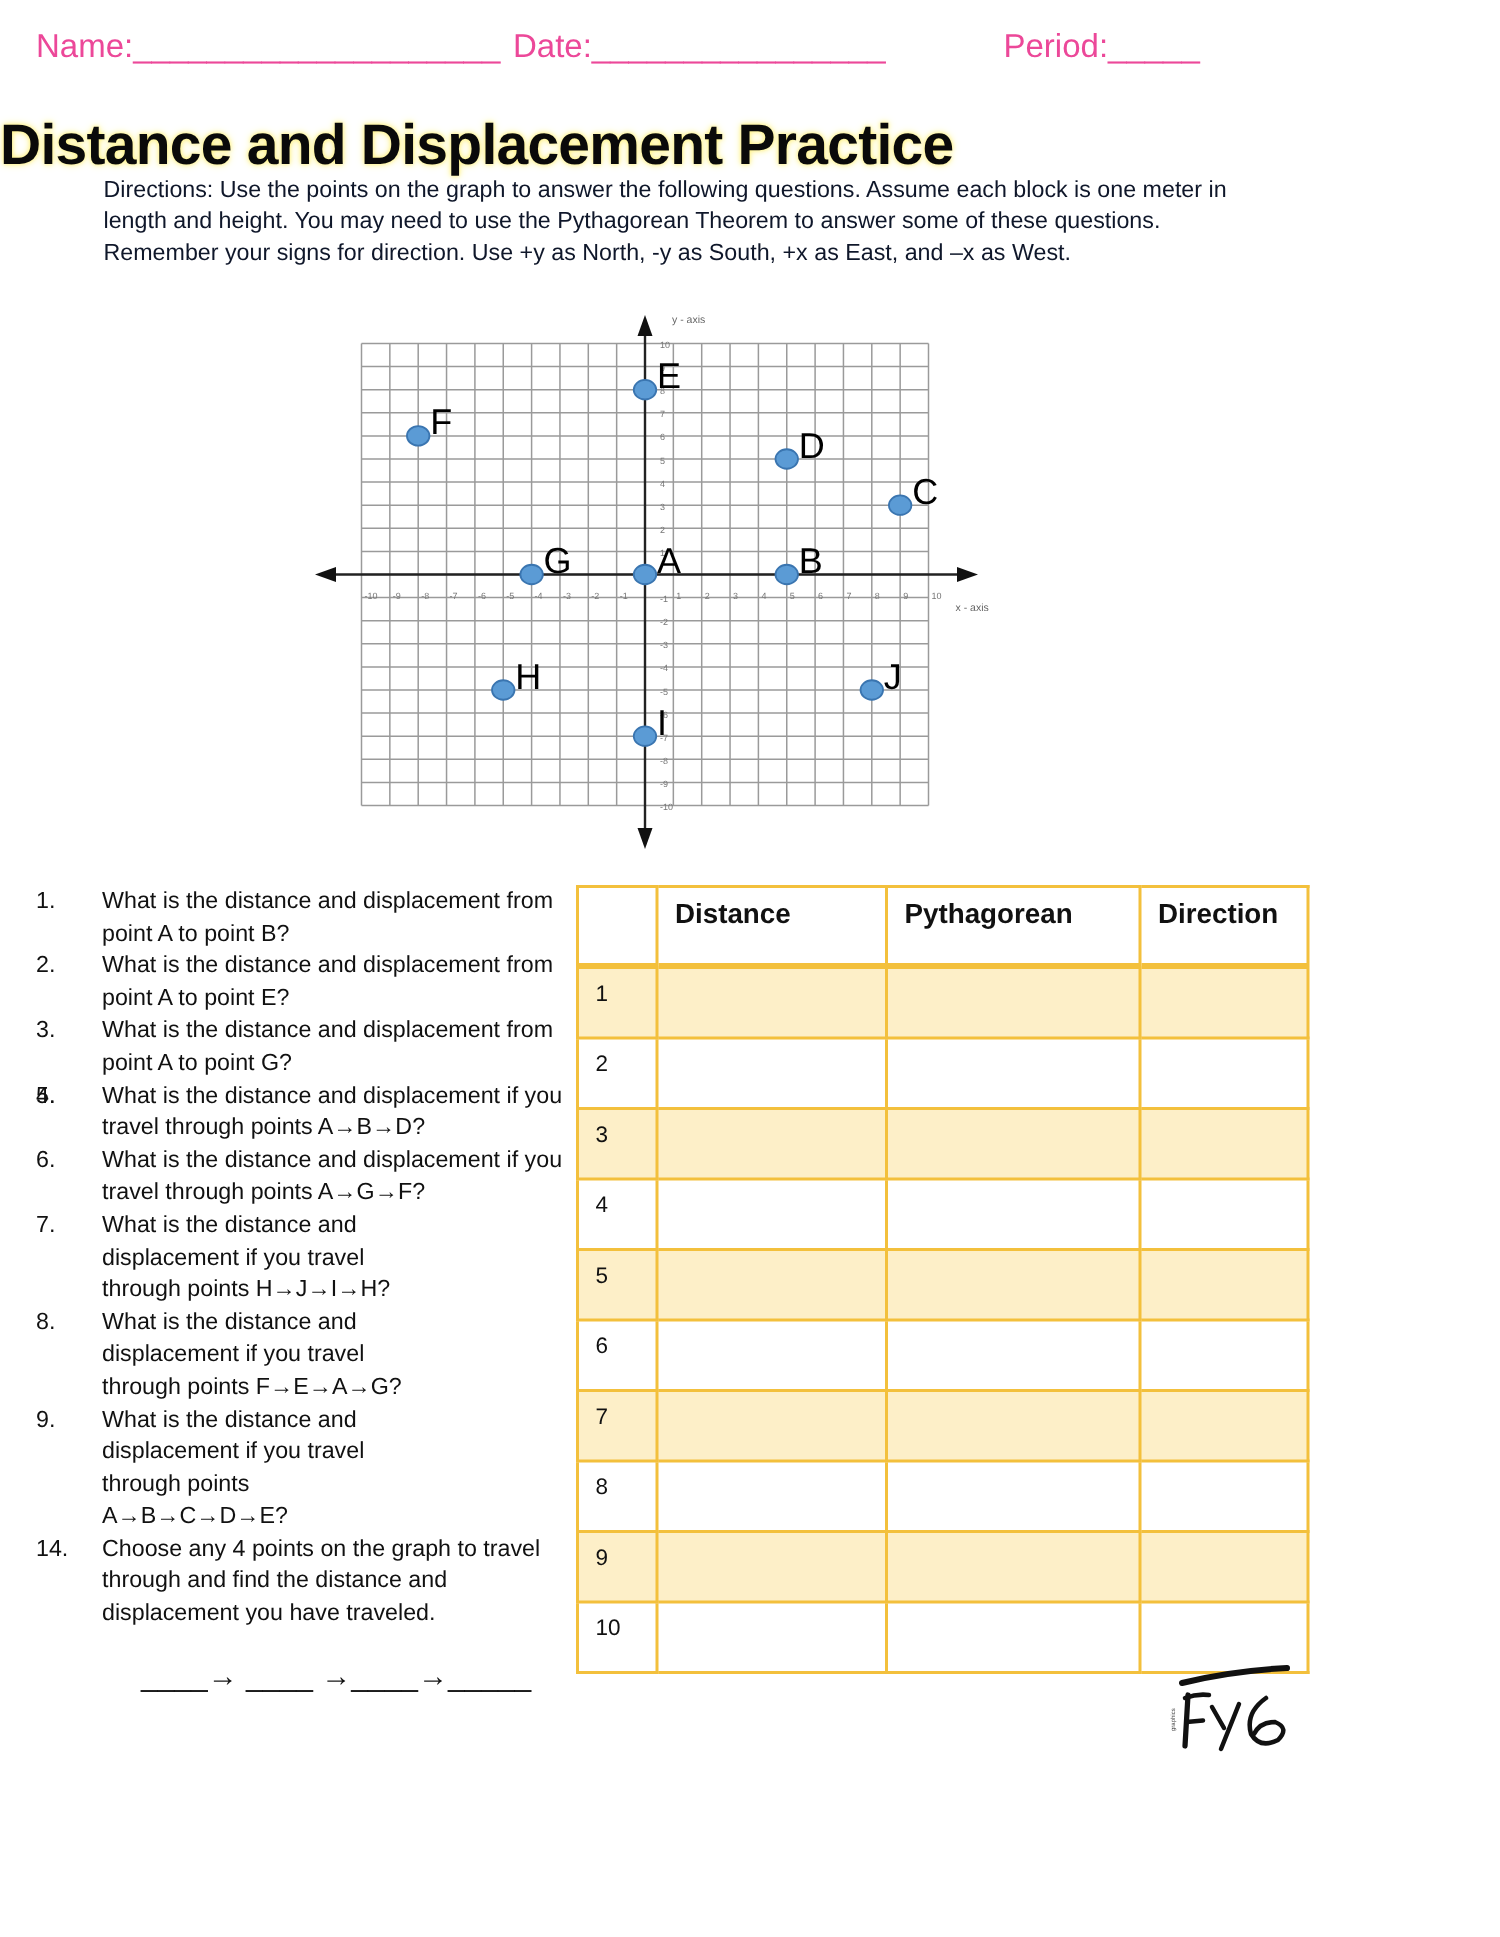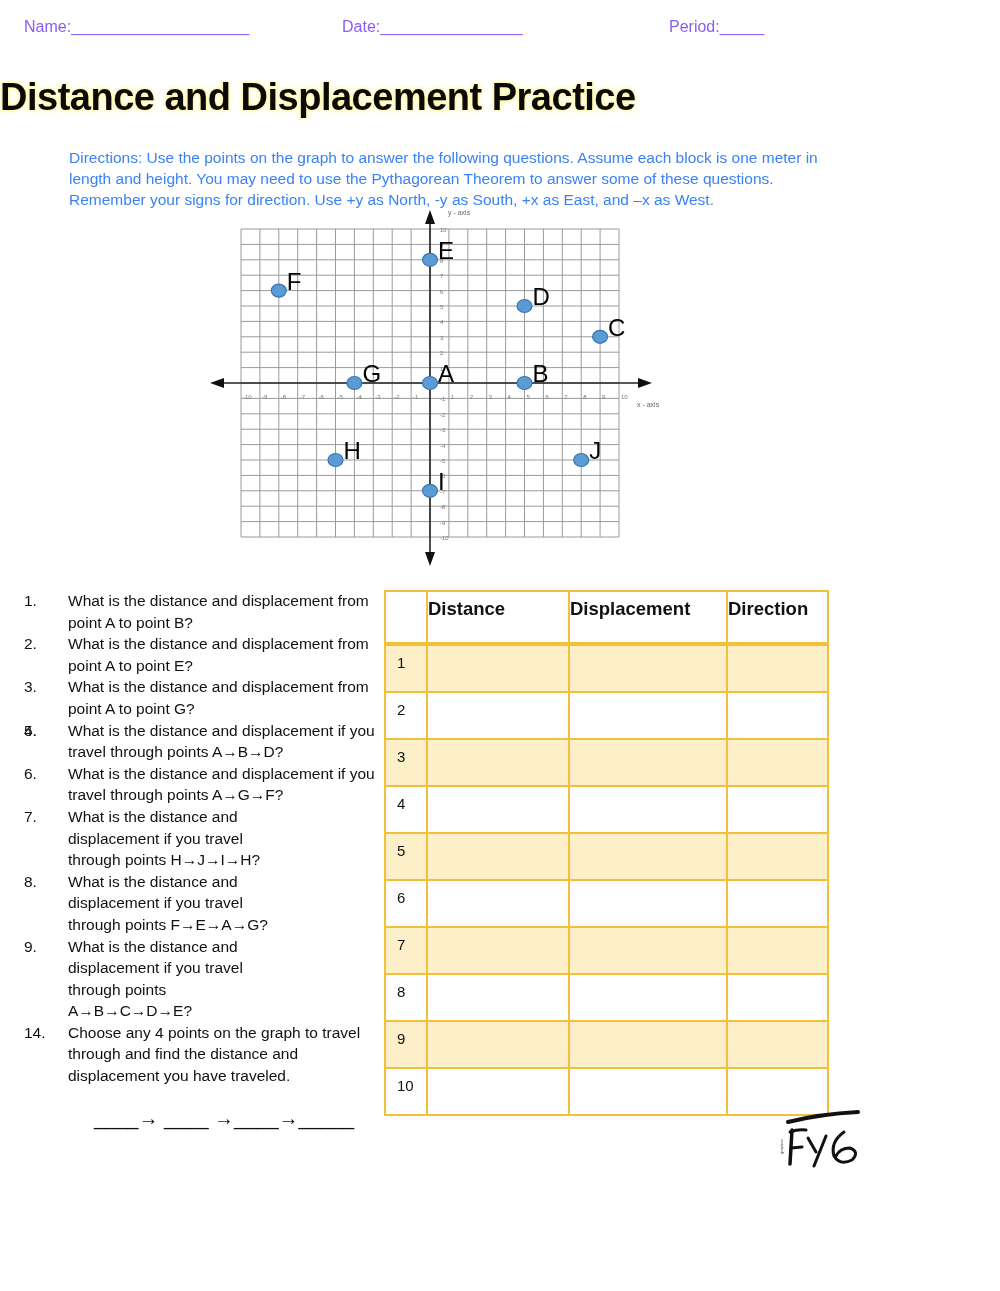--- a/index.html
+++ b/index.html
@@ -1,29 +1,29 @@
 <!DOCTYPE html>
 <html><head>
 <meta charset="utf-8">
 <style>
   html, body { margin: 0; padding: 0; background: #ffffff; }
   body { width: 1000px; height: 1291px; position: relative; overflow: hidden; font-family: "Liberation Sans", sans-serif; color: #111; }
   .abs { position: absolute; }
-  .hdr { font-size: 16px; top: 18px; font-family: "Liberation Sans", sans-serif; color: #8b5cf6; }
+  .hdr { font-size: 22px; top: 18px; font-family: "Liberation Sans", sans-serif; color: #ec4899; }
   .title { left: 0; width: 896px; top: 76px; font-family: "Liberation Sans", sans-serif; font-weight: bold; font-size: 38px; letter-spacing: -0.5px; color: #0a0a0a;
     text-shadow: 0 0 3px #fff27a, 0 0 6px #fff5a0; }
-  .directions { left: 69px; top: 147px; width: 760px; font-size: 15.5px; line-height: 21px; color: #3b82f6; }
+  .directions { left: 69px; top: 116px; width: 760px; font-size: 15.5px; line-height: 21px; color: #0f172a; }
   .graph { left: 200px; top: 200px; width: 480px; height: 380px; }
   .q-list { left: 20px; top: 590px; width: 360px; font-size: 15.5px; line-height: 21.6px; }
   .q { position: relative; padding-left: 48px; }
   .q .num { position: absolute; left: 4px; top: 0; }
   .blanks { left: 94px; top: 1107px; font-size: 20px; }
   table.ans { position: absolute; left: 384px; top: 590px; border-collapse: collapse; font-size: 15px; }
   table.ans td, table.ans th { border: 2px solid #f3c03c; padding: 0; vertical-align: top; }
-  table.ans th { height: 44px; font-size: 18.5px; font-weight: bold; text-align: left; padding-top: 6px; background: #fff; border-bottom: 4px solid #f3c03c; }
+  table.ans th { height: 44px; font-size: 18.5px; font-weight: bold; text-align: left; padding-left: 11px; padding-top: 6px; background: #fff; border-bottom: 4px solid #f3c03c; }
   table.ans td.rn { width: 41px; padding-left: 11px; padding-top: 8px; box-sizing: border-box; }
   table.ans tr.row td { height: 45px; }
   table.ans tr.odd td { background: #fdefc8; }
   table.ans tr.even td { background: #ffffff; }
   .logo { left: 780px; top: 1108px; width: 84px; height: 62px; }
 </style>
 </head>
 <body>
 
 <div class="abs hdr" style="left:24px;">Name:____________________</div>
@@ -168,21 +168,21 @@
   <div class="q" style="width:220px"><span class="num">9.</span><span>What is the distance and displacement if you travel through points A→B→C→D→E?</span></div>
   <div class="q"><span class="num">14.</span><span>Choose any 4 points on the graph to travel through and find the distance and displacement you have traveled.</span></div>
 </div>
 <div class="abs blanks">____→ ____ →____→_____</div>
 
 <table class="ans">
   <tbody>
       <tr>
     <th style="width:40px"></th>
     <th style="width:140px">Distance</th>
-    <th style="width:156px">Displacement</th>
+    <th style="width:156px">Pythagorean</th>
     <th style="width:99px">Direction</th>
   </tr>
   <tr class="row odd">
         <td class="rn">1</td>
         <td></td>
         <td></td>
         <td></td>
       </tr>
   <tr class="row even">
         <td class="rn">2</td>

